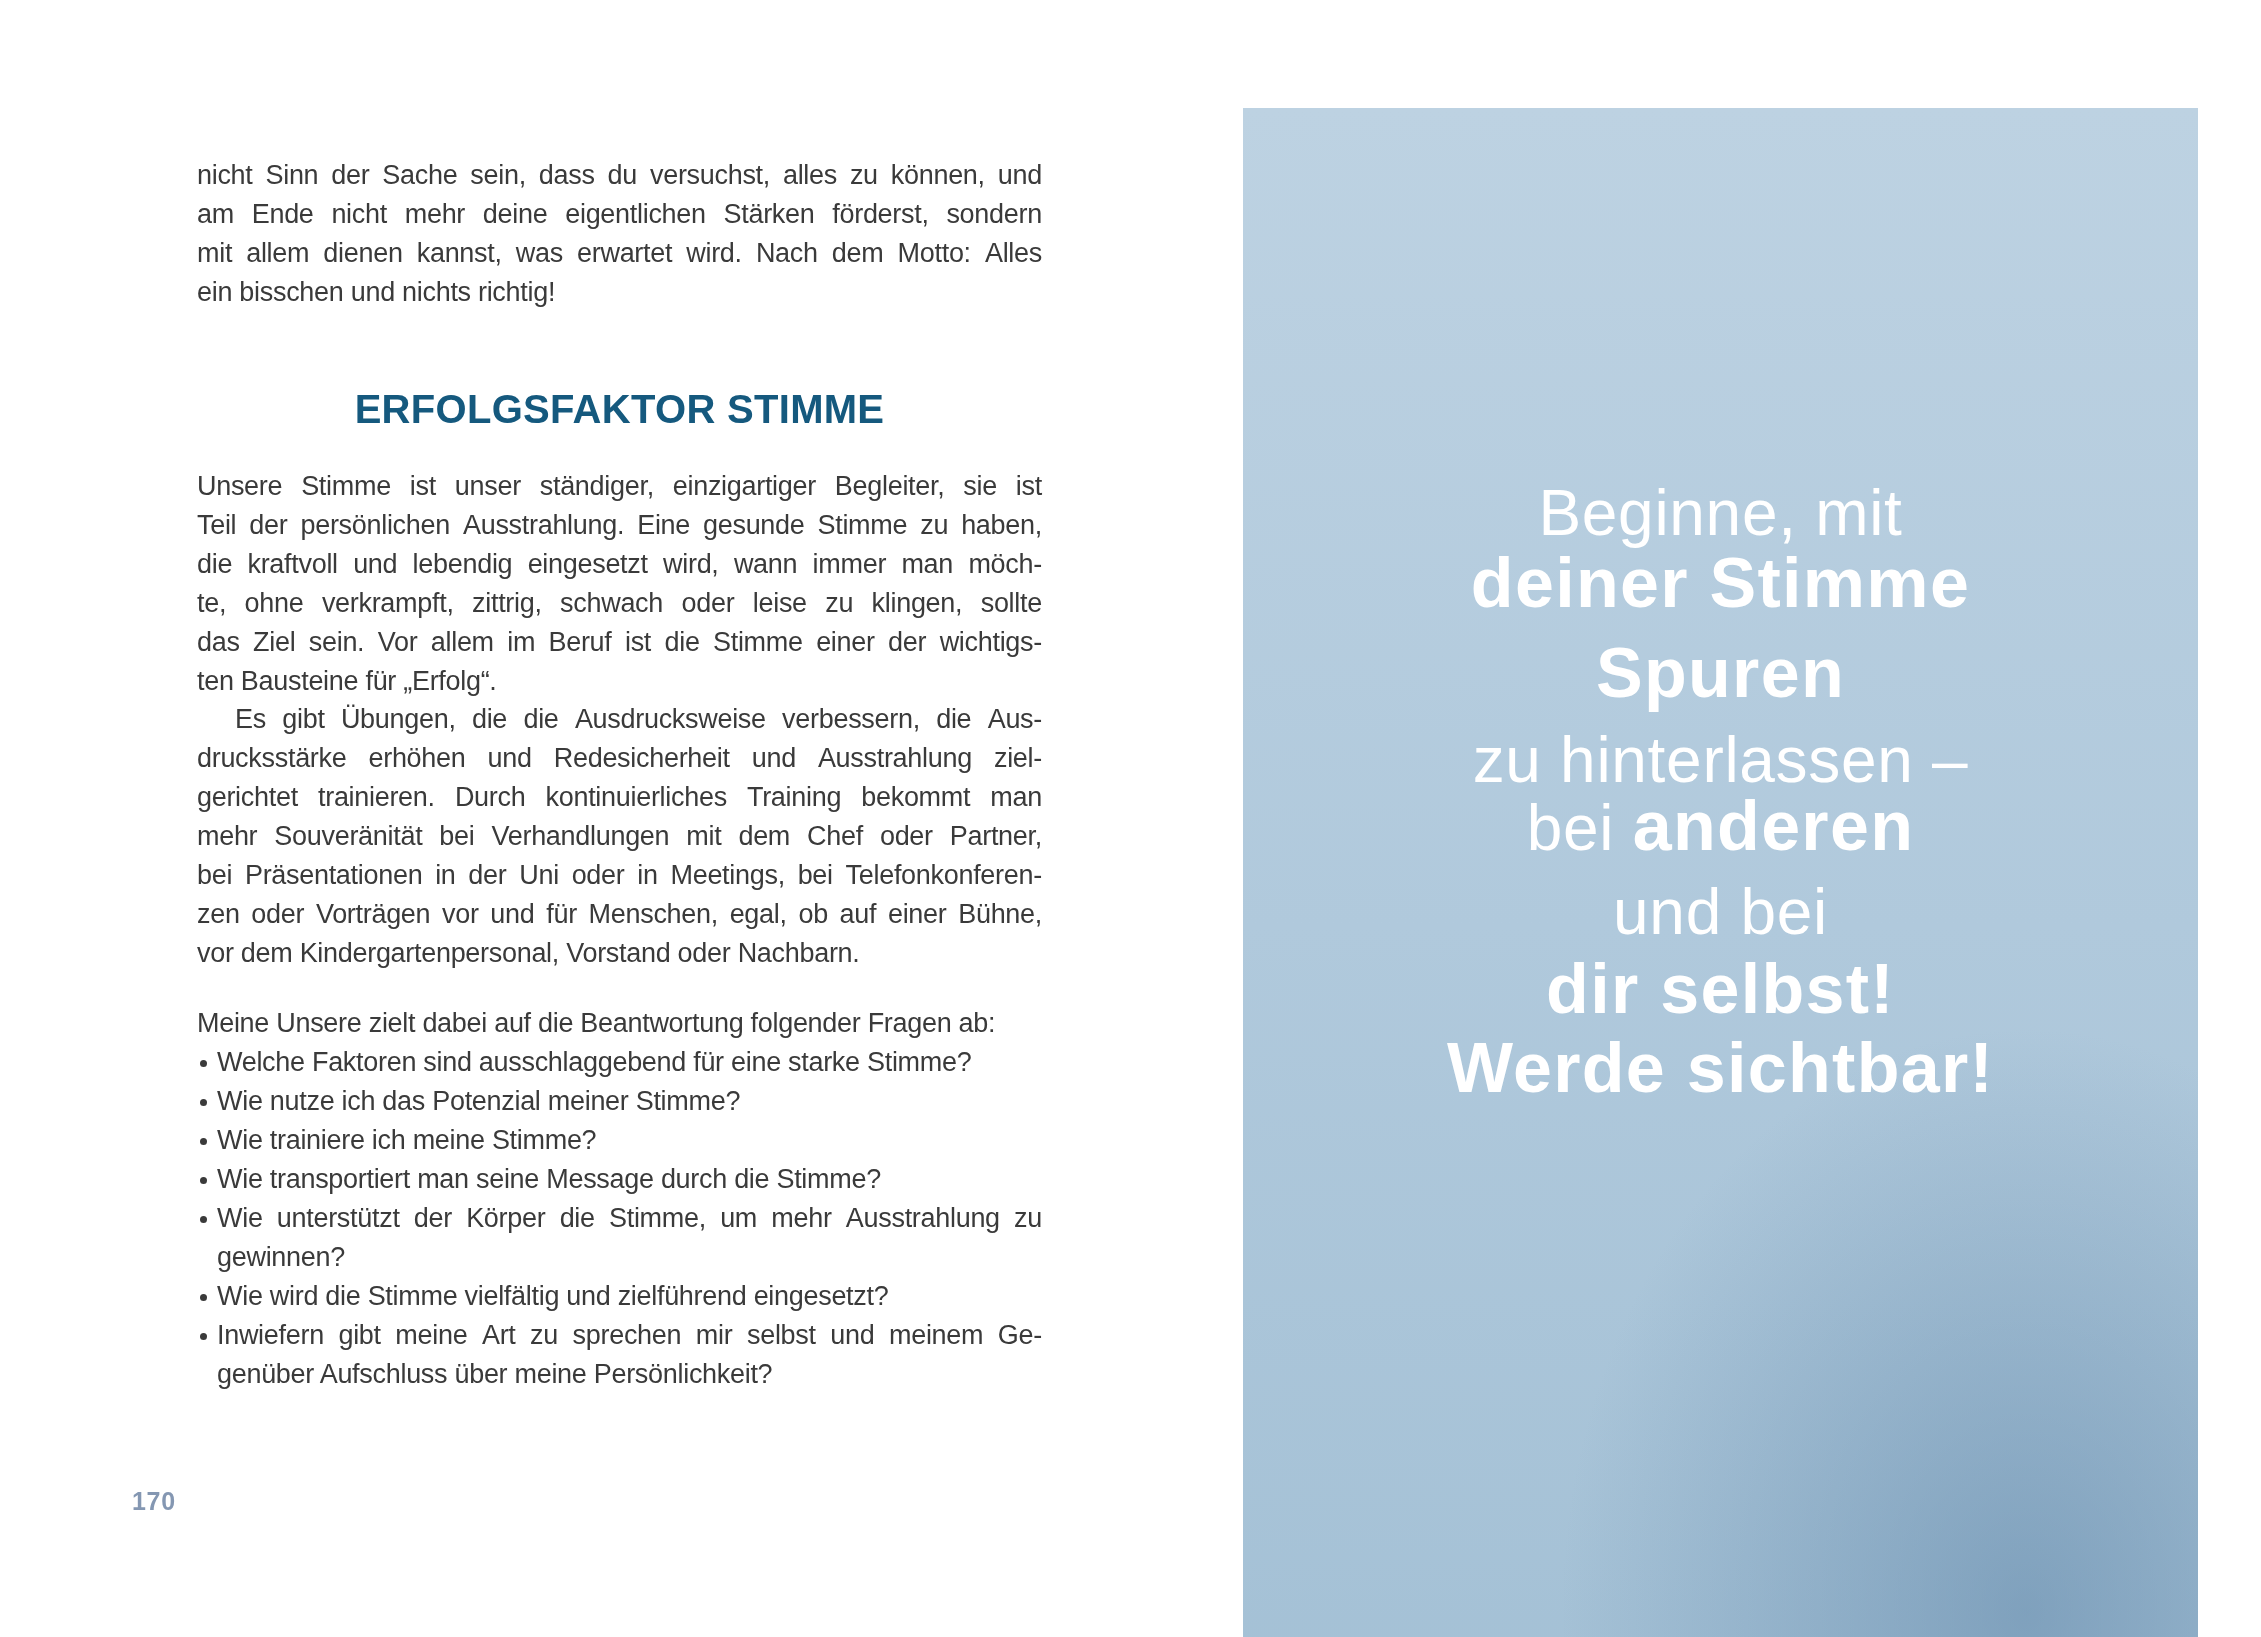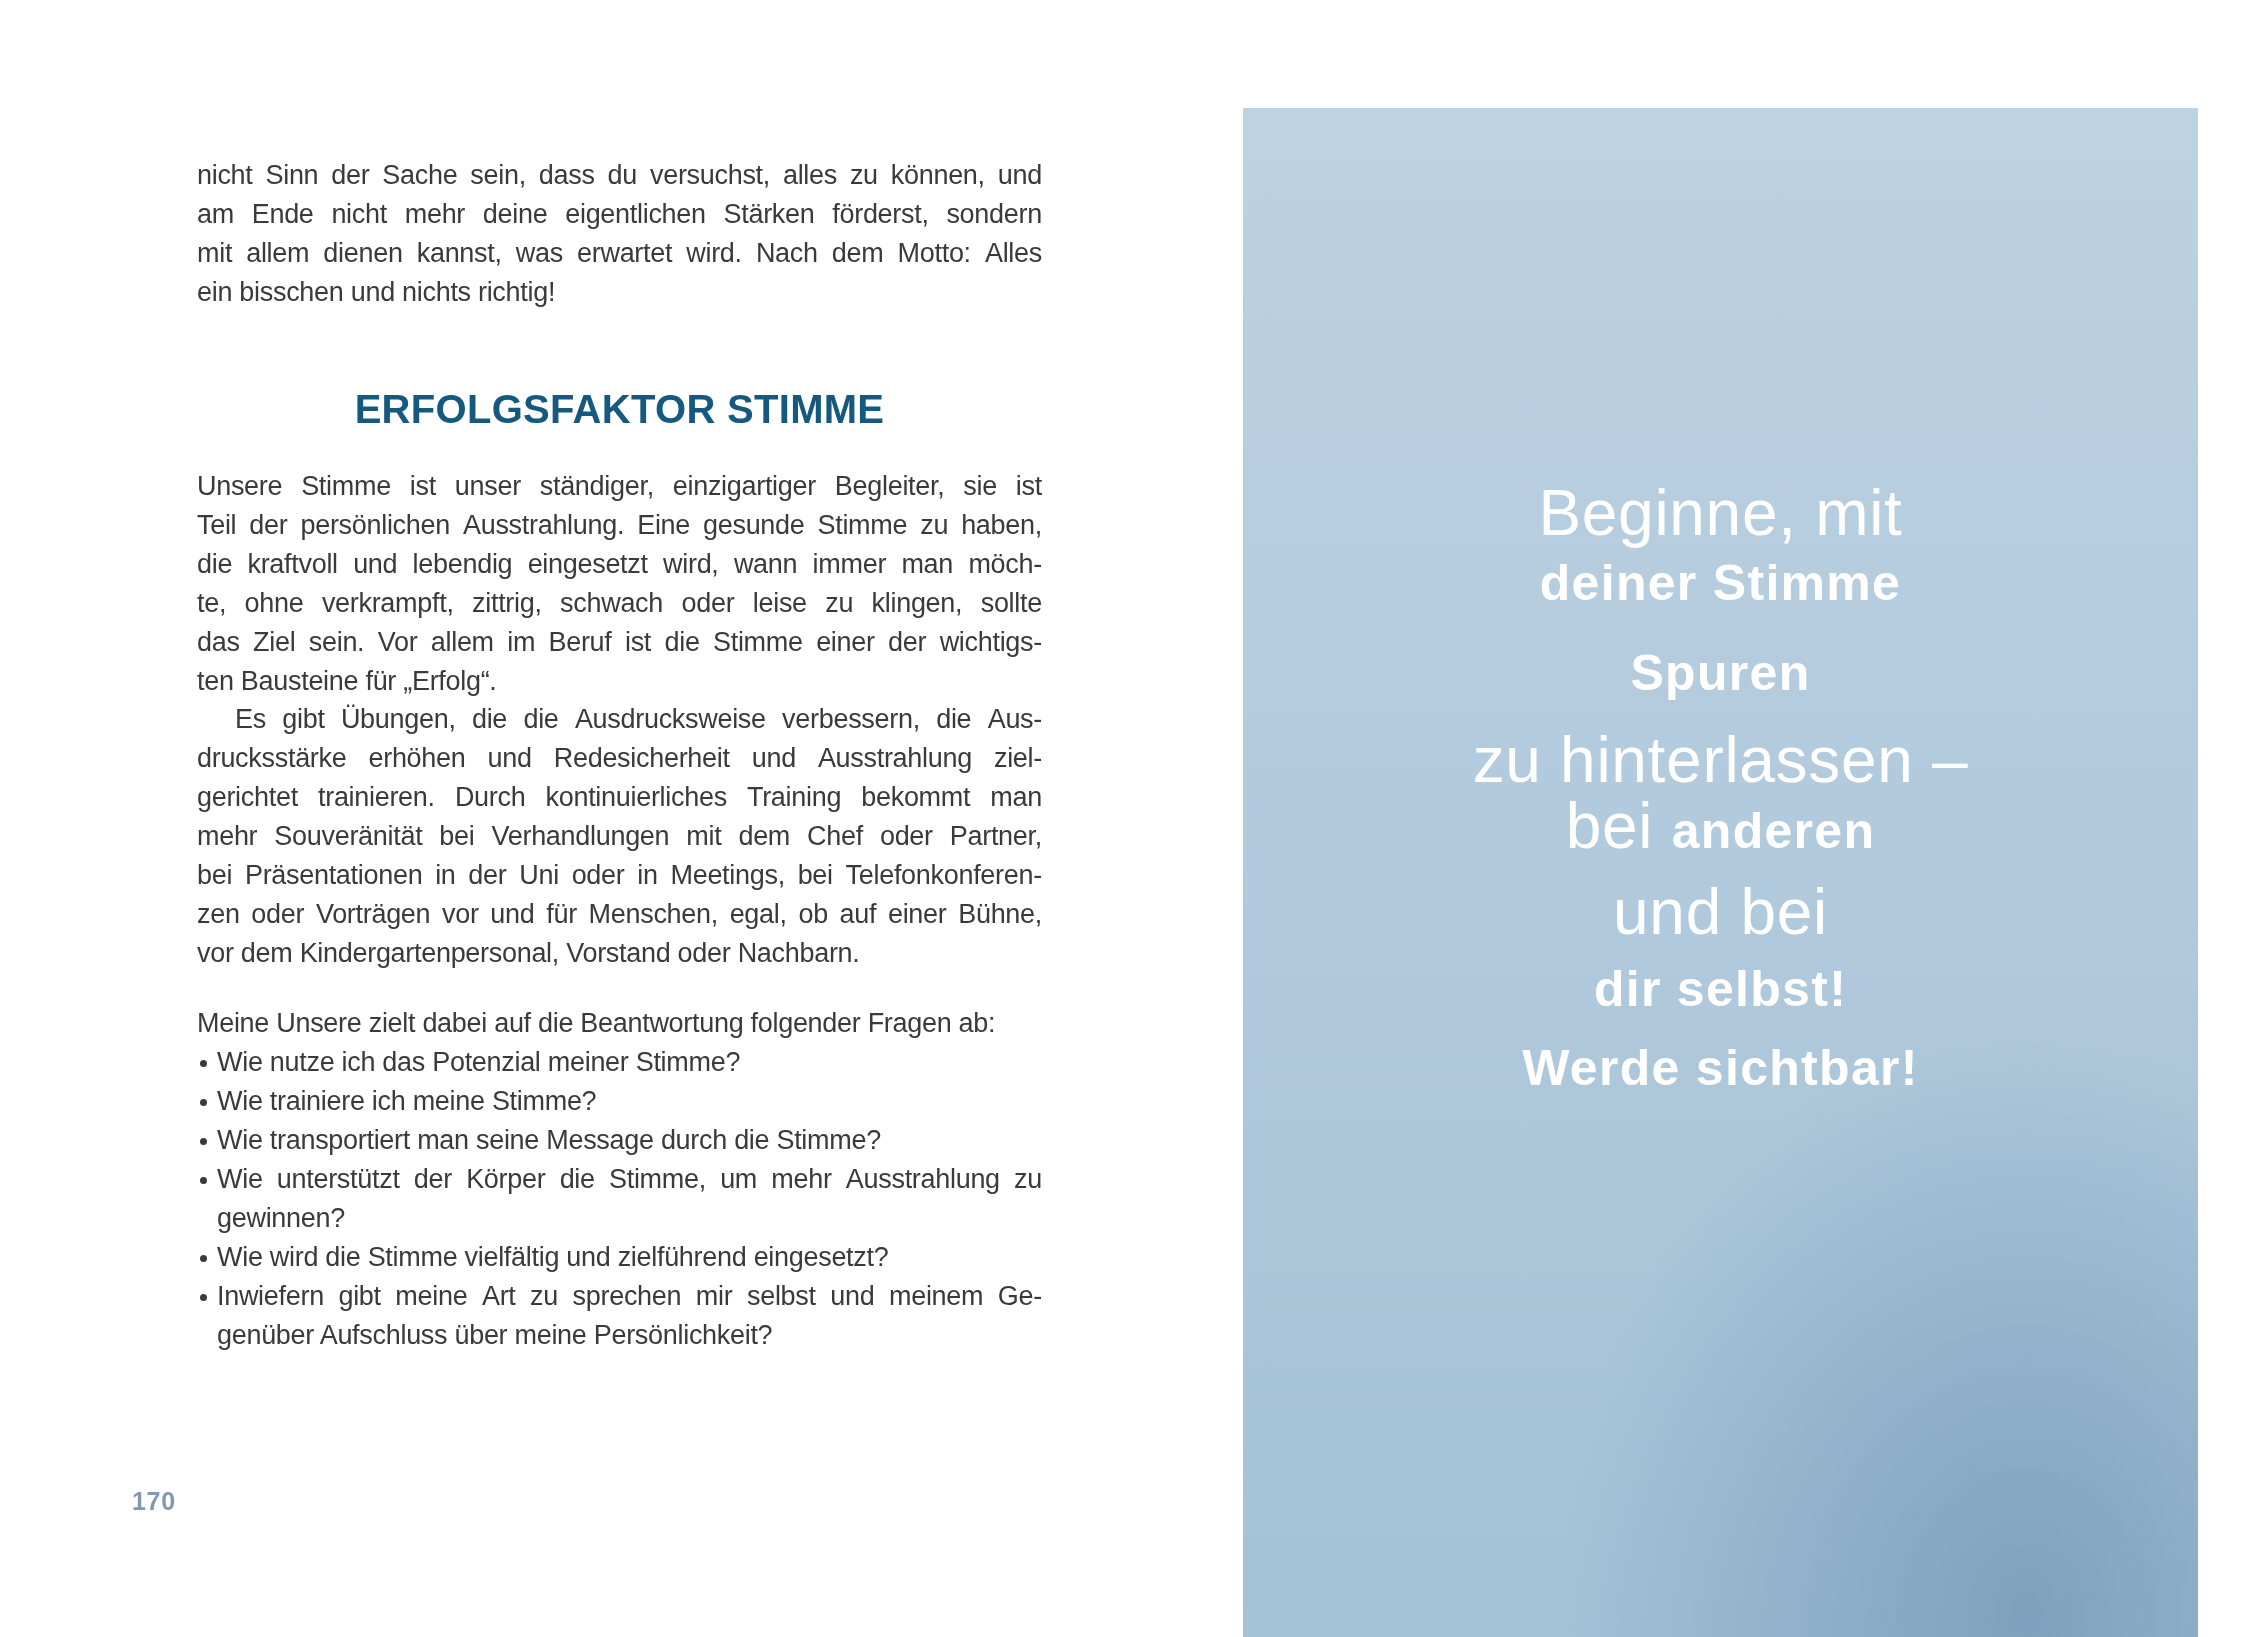--- a/index.html
+++ b/index.html
@@ -54,21 +54,21 @@
     background:
       radial-gradient(75% 55% at 82% 92%, rgba(96,134,168,0.55) 0%, rgba(96,134,168,0) 65%),
       linear-gradient(180deg, #bdd2e2 0%, #b0c9dc 50%, #a3c0d5 100%);
   }
   .quote-line{
     position:absolute;left:0;width:100%;height:86px;
     line-height:86px;text-align:center;
     color:#ffffff;white-space:nowrap;
   }
   .quote-line .w-light{font-weight:400;font-size:64px;letter-spacing:0.7px;}
-  .quote-line .w-bold{font-weight:700;font-size:50px;letter-spacing:1.3px;}
+  .quote-line .w-bold{font-weight:700;font-size:70px;letter-spacing:1.3px;}
   .quote-line:nth-child(1){top:362px;}
   .quote-line:nth-child(2){top:432px;}
   .quote-line:nth-child(3){top:522px;}
   .quote-line:nth-child(4){top:609px;}
   .quote-line:nth-child(5){top:675px;}
   .quote-line:nth-child(6){top:761px;}
   .quote-line:nth-child(7){top:838px;}
   .quote-line:nth-child(8){top:917px;}
 
   
@@ -262,20 +262,24 @@
           <span>Bühne,</span>
         </div>
         <div class="body-line">vor dem Kindergartenpersonal, Vorstand oder Nachbarn.</div>
       </div>
 
     <div id="questions-intro" class="text-col">
       <div class="body-line">Meine Unsere zielt dabei auf die Beantwortung folgender Fragen ab:</div>
     </div>
 
     <div id="bullet-list" class="text-col">
+        <div class="bullet-item">
+          <span class="bullet-dot"></span>
+          <div class="body-line">Welche Faktoren sind ausschlaggebend für eine starke Stimme?</div>
+        </div>
         <div class="bullet-item">
           <span class="bullet-dot"></span>
           <div class="body-line">Wie nutze ich das Potenzial meiner Stimme?</div>
         </div>
         <div class="bullet-item">
           <span class="bullet-dot"></span>
           <div class="body-line">Wie trainiere ich meine Stimme?</div>
         </div>
         <div class="bullet-item">
           <span class="bullet-dot"></span>

